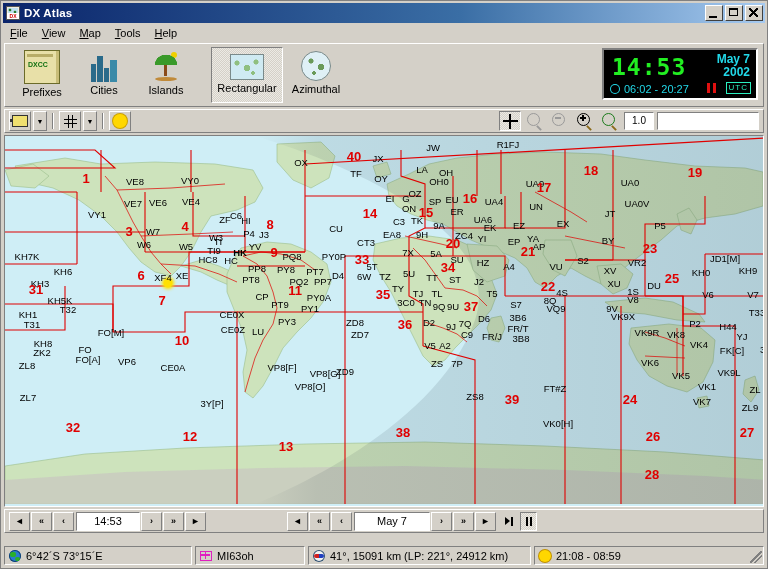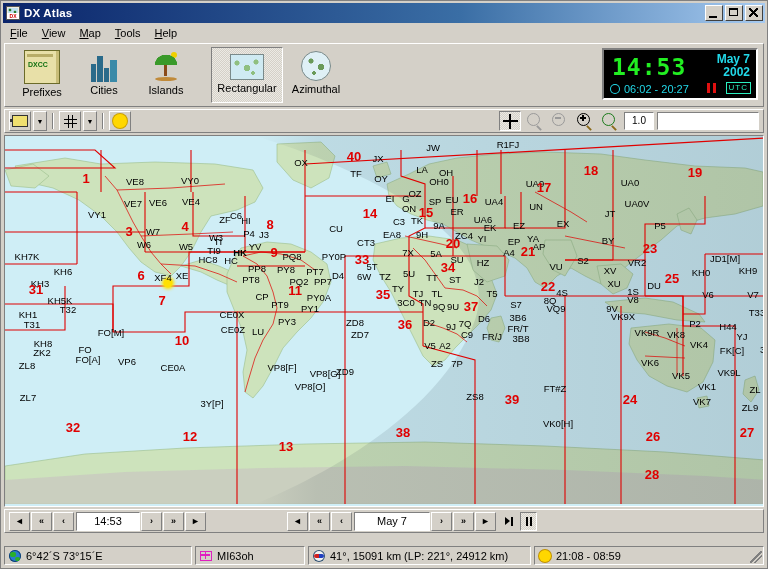--- a/index.html
+++ b/index.html
@@ -478,21 +478,21 @@
         <div class="lbl" style="left: 387px; top: 98px;">EA8</div>
         <div class="lbl" style="left: 361px; top: 106px;">CT3</div>
         <div class="lbl" style="left: 331px; top: 92px;">CU</div>
         <div class="lbl" style="left: 417px; top: 98px;">9H</div>
         <div class="lbl" style="left: 459px; top: 99px;">ZC4</div>
         <div class="lbl" style="left: 477px; top: 102px;">YI</div>
         <div class="lbl" style="left: 403px; top: 116px;">7X</div>
         <div class="lbl" style="left: 431px; top: 117px;">5A</div>
         <div class="lbl" style="left: 452px; top: 123px;">SU</div>
         <div class="lbl" style="left: 478px; top: 126px;">HZ</div>
-        <div class="lbl" style="left: 504px; top: 116px; text-align: center;">A4</div>
+        <div class="lbl" style="left: 504px; top: 130px; text-align: center;">A4</div>
         <div class="lbl" style="left: 367px; top: 130px;">5T</div>
         <div class="lbl" style="left: 359px; top: 140px;">6W</div>
         <div class="lbl" style="left: 380px; top: 140px;">TZ</div>
         <div class="lbl" style="left: 404px; top: 137px;">5U</div>
         <div class="lbl" style="left: 427px; top: 141px;">TT</div>
         <div class="lbl" style="left: 450px; top: 143px;">ST</div>
         <div class="lbl" style="left: 474px; top: 145px;">J2</div>
         <div class="lbl" style="left: 393px; top: 152px;">TY</div>
         <div class="lbl" style="left: 413px; top: 157px;">TJ</div>
         <div class="lbl" style="left: 432px; top: 157px;">TL</div>

